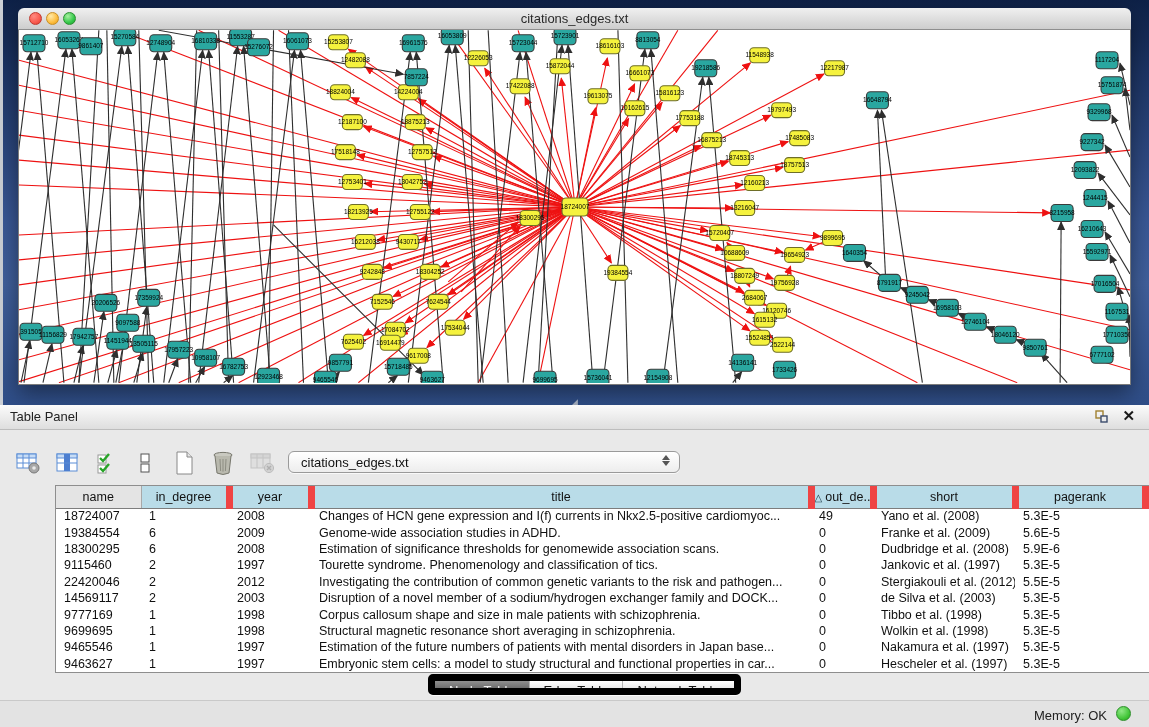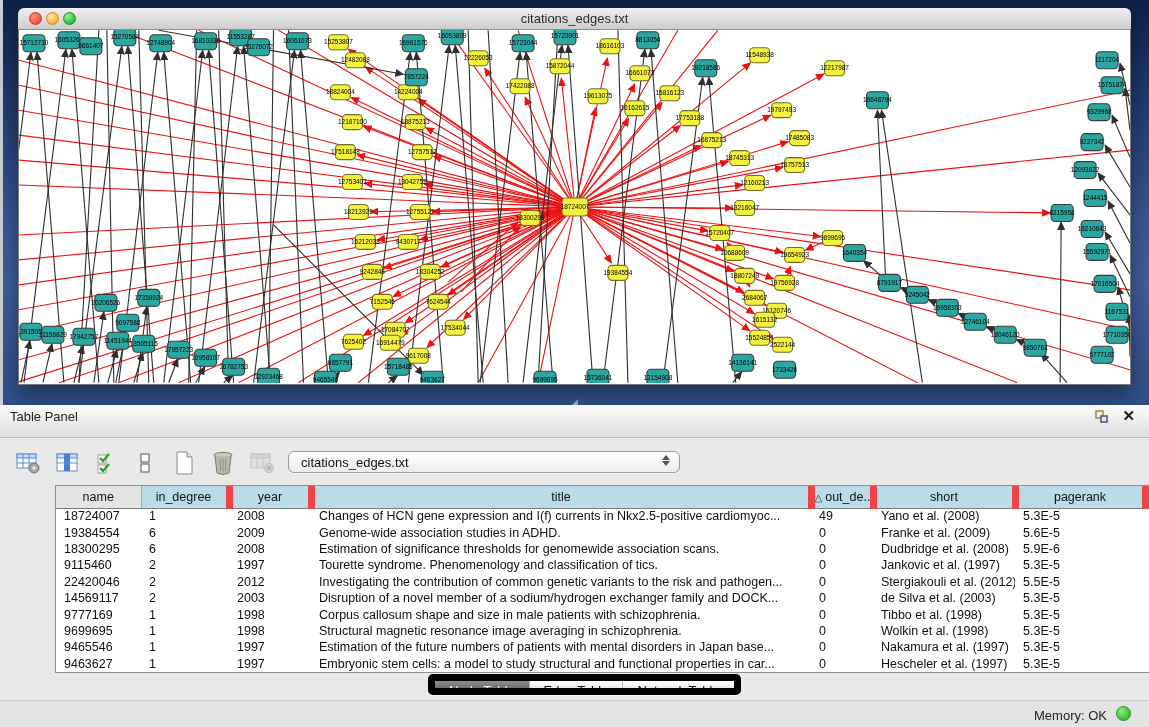--- a/index.html
+++ b/index.html
@@ -20,21 +20,21 @@
   .t-yel   { left:28px;  background:radial-gradient(circle at 35% 30%, #ffe9a8, #fdbd3e 60%, #e09a18); border:1px solid #c98f24; }
   .t-grn   { left:45px;  background:radial-gradient(circle at 35% 30%, #a8f0a0, #34c84a 60%, #1f9a32); border:1px solid #2a8f2f; }
   .win-title { text-align:center; font-size:13px; line-height:21px; color:#2a2a2a; }
   .net-canvas { position:relative; width:1113px; height:355px; background:#ffffff;
                 border:1px solid #7c7c7c; border-top:none; overflow:hidden; }
   .net-canvas svg { display:block; }
   .resize-nub { position:absolute; left:571px; top:398px; width:9px; height:9px; color:#9aa4b4; font-size:9px; line-height:9px; }
 
   
   .panel { position:absolute; left:0; top:405px; width:1149px; height:322px; background:#e9e9e9; }
-  .panel-header { position:absolute; left:0; top:0; width:1149px; height:33px;
+  .panel-header { position:absolute; left:0; top:0; width:1149px; height:25px;
                   background:linear-gradient(#fbfbfb,#dedede); border-bottom:1px solid #bdbdbd; }
   .panel-title { position:absolute; left:10px; top:4px; font-size:13px; color:#222; }
   .float-icon { position:absolute; right:40px; top:5px; width:14px; height:13px; }
   .close-icon { position:absolute; right:14px; top:3px; font-size:15px; font-weight:bold; color:#1a1a1a; line-height:16px; }
 
   .toolbar { position:absolute; left:14px; top:40px; height:36px; display:flex; align-items:center; gap:11px; }
   .tool-btn { width:28px; height:30px; display:flex; align-items:center; justify-content:center; background:transparent; border:none; }
   .tool-btn svg { display:block; }
   .fx-label { font-size:14px; font-style:italic; font-weight:bold; color:#222; font-family:"Liberation Serif",serif; }
   .disabled { opacity:.5; }
@@ -684,21 +684,21 @@
               <td>Corpus callosum shape and size in male patients with schizophrenia.</td>
               <td>0</td>
               <td>Tibbo et al. (1998)</td>
               <td>5.3E-5</td>
               <td></td>
             </tr>
             <tr>
               <td>9699695</td>
               <td>1</td>
               <td>1998</td>
-              <td>Structural magnetic resonance image averaging in schizophrenia.</td>
+              <td>Structural magnetic resonance short averaging in schizophrenia.</td>
               <td>0</td>
               <td>Wolkin et al. (1998)</td>
               <td>5.3E-5</td>
               <td></td>
             </tr>
             <tr>
               <td>9465546</td>
               <td>1</td>
               <td>1997</td>
               <td>Estimation of the future numbers of patients with mental disorders in Japan base...</td>

